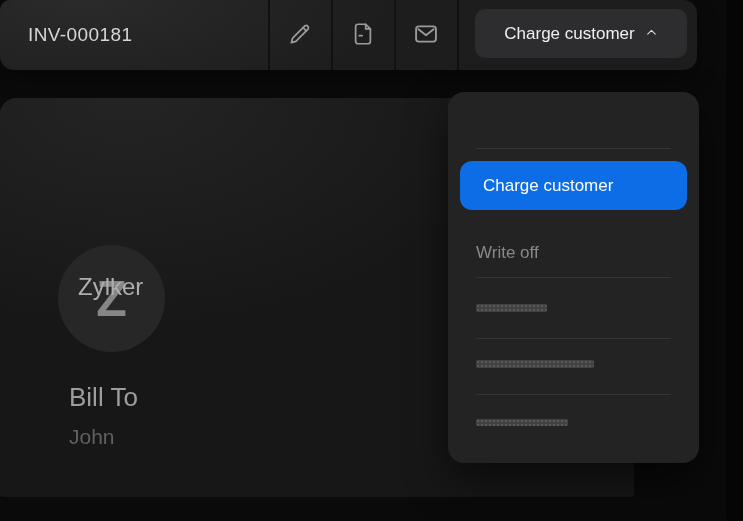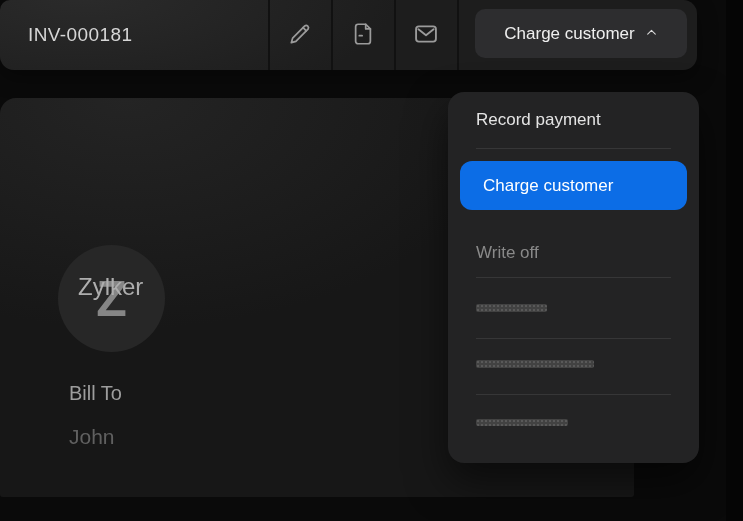--- a/index.html
+++ b/index.html
@@ -100,21 +100,21 @@
     position: absolute;
     left: 78px; top: 175px;
     color: #aeaeae;
     font-size: 24px;
     font-weight: 400;
   }
   .bill-to {
     position: absolute;
     left: 69px; top: 284px;
     color: #9d9d9d;
-    font-size: 20px;
+    font-size: 26px;
     font-weight: 400;
   }
   .bill-name {
     position: absolute;
     left: 69px; top: 327px;
     color: #606060;
     font-size: 21px;
     font-weight: 400;
   }
 
@@ -224,23 +224,20 @@
   <section class="preview-card dots">
     <div class="avatar">
       <span>Z</span>
     </div>
     <div class="org-name">Zylker</div>
     <div class="bill-to">Bill To</div>
     <div class="bill-name">John</div>
   </section>
 
   <div class="dropdown dots">
-    <div class="dd-item dd-record">
-      <span>Record payment</span>
-    </div>
 
     <div class="hdiv d1"></div>
 
     <div class="dd-selected" style="background:#0c6de6;">
       <span>Charge customer</span>
     </div>
 
     <div class="dd-item dd-write">
       <span>Write off</span>
     </div>

